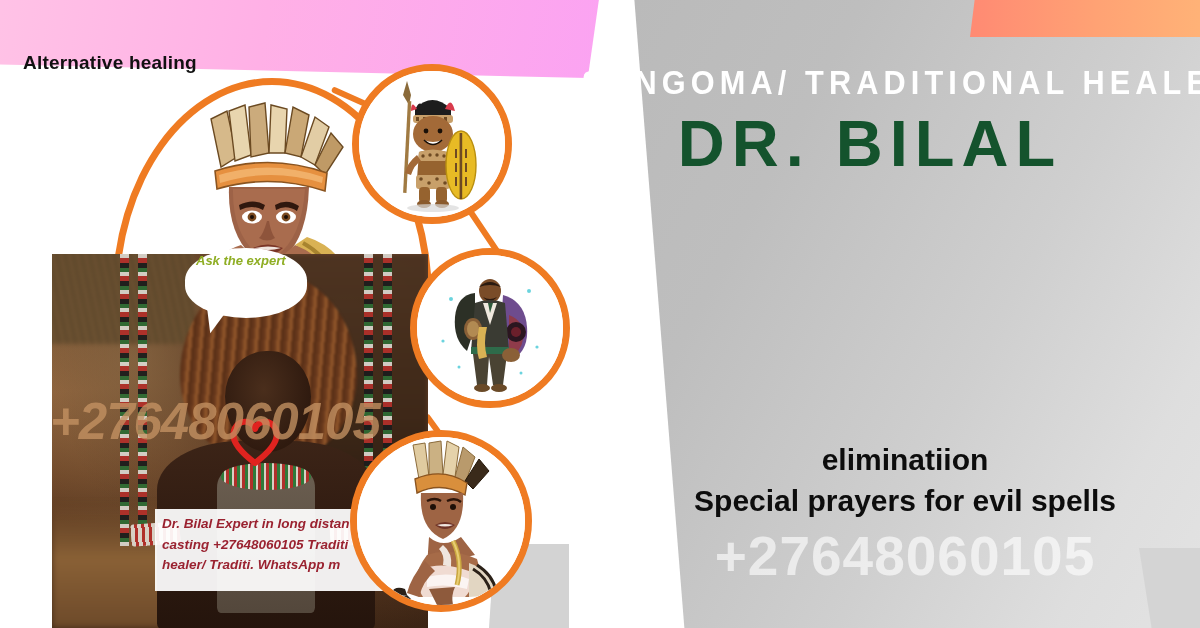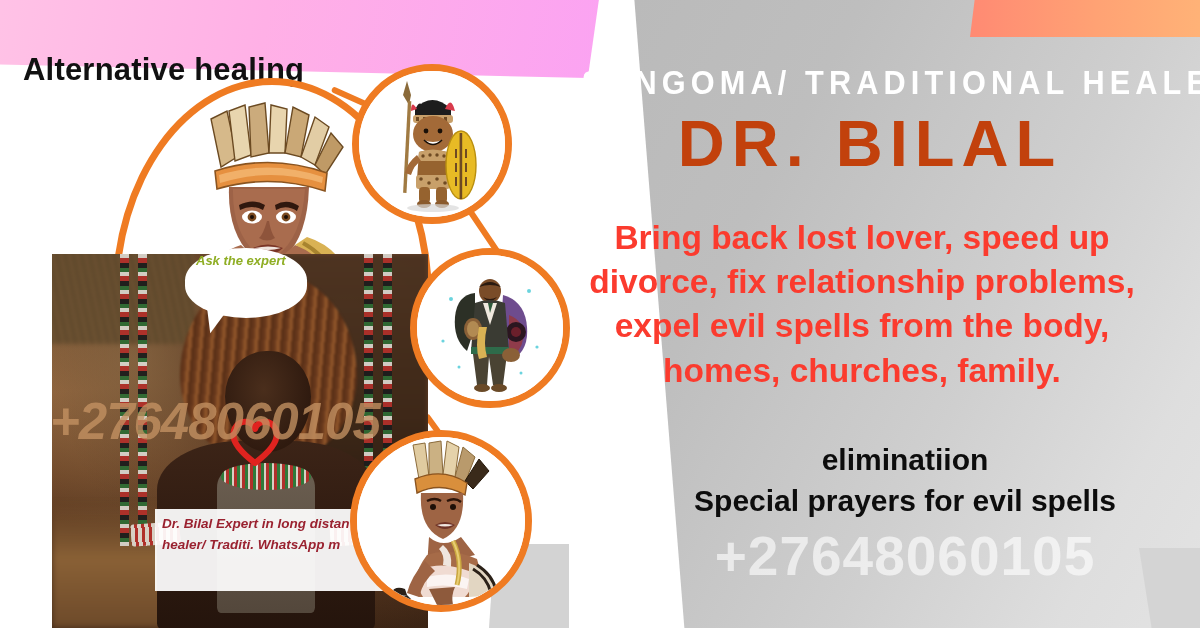--- a/index.html
+++ b/index.html
@@ -33,21 +33,21 @@
   }
   .gray-slab-right{
     position:absolute;left:1139px;top:548px;width:70px;height:80px;
     background:#d4d4d4;
     clip-path:polygon(0 0,100% 0,100% 100%,18% 100%);
   }
 
   
   .alt-heading{
     position:absolute;left:23px;top:52px;
-    font-size:31px;font-weight:bold;color:#111;letter-spacing:.2px;
+    font-size:19px;font-weight:bold;color:#111;letter-spacing:.2px;
     white-space:nowrap;
   }
 
   
   .big-ring{
     position:absolute;left:112px;top:78px;width:320px;height:440px;
     border:7px solid #ef7b22;border-radius:50%;
     box-sizing:border-box;
   }
   .connector{
@@ -179,21 +179,21 @@
 
   
   .kicker{
     position:absolute;left:560px;top:64px;width:620px;
     text-align:center;color:#ffffff;font-size:33px;font-weight:bold;
     letter-spacing:5.5px;transform:scaleX(.93);transform-origin:center;
     white-space:nowrap;
   }
   .title{
     position:absolute;left:560px;top:106px;width:620px;
-    text-align:center;color:#c2410c;font-size:65px;font-weight:bold;
+    text-align:center;color:#14532d;font-size:65px;font-weight:bold;
     letter-spacing:7px;white-space:nowrap;
   }
   .red-copy{
     position:absolute;left:542px;top:216px;width:640px;
     text-align:center;color:#fb3b2e;font-size:33.5px;font-weight:bold;
     line-height:1.32;
   }
   .black-copy{
     position:absolute;left:620px;top:440px;width:570px;
     text-align:center;color:#0d0d0d;font-size:30px;font-weight:bold;
@@ -283,20 +283,21 @@
   </div>
 
   <div class="speech-tail"></div>
   <div class="speech-bubble"></div>
   <div class="bubble-text">Ask the expert</div>
 
   <div class="photo-watermark">+27648060105</div>
 
   <div class="photo-caption">
     <span>Dr. Bilal Expert in long distan</span>
+    <span>casting +27648060105 Traditi</span>
     <span>healer/ Traditi. WhatsApp m</span>
   </div>
 
   <div class="mini-circle c1">
     <svg viewBox="0 0 146 146" width="146" height="146">
       <rect width="146" height="146" fill="#ffffff"></rect>
 
       <path d="M44 24 L48 10 L52 24 L50 34 Z" fill="#8a6a3a"></path>
       <rect x="46.5" y="30" width="3.4" height="92" fill="#a07a42" transform="rotate(3 48 76)"></rect>
 
@@ -448,26 +449,20 @@
         <path d="M50 158 Q40 160 38 166 Q48 166 54 162 Z"></path>
       </g>
 
       <path d="M72 152 Q78 164 80 168 L96 168 Q94 158 98 150 Z" fill="#8e5a3c"></path>
     </svg>
   </div>
 
   <div class="kicker">SANGOMA/ TRADITIONAL HEALER</div>
   <div class="title">DR.  BILAL</div>
 
-  <div class="red-copy">
-    <div>Bring back lost lover, speed up</div>
-    <div>divorce, fix relationship problems,</div>
-    <div>expel evil spells from the body,</div>
-    <div>homes, churches, family.</div>
-  </div>
 
   <div class="black-copy">
     <div>eliminatiion</div>
     <div>Special prayers for  evil spells</div>
   </div>
 
   <div class="ghost-number">+27648060105</div>
 
 </div>
 

